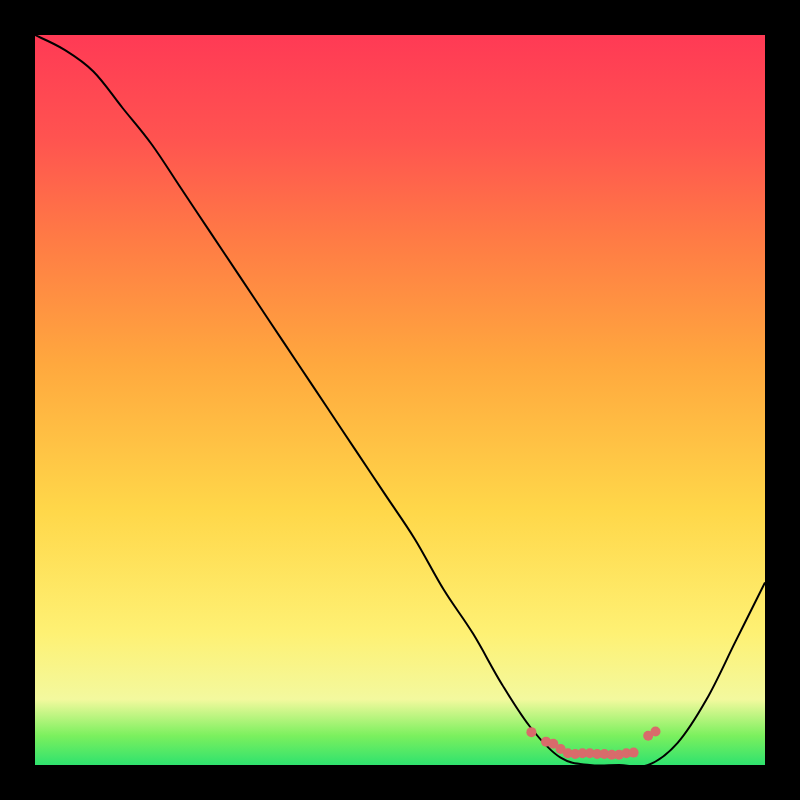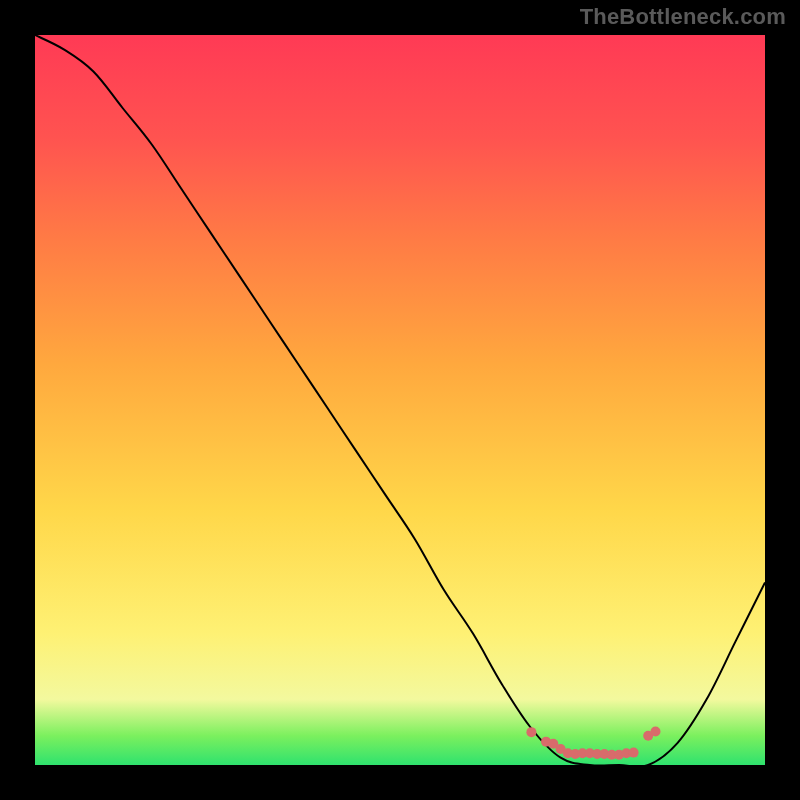--- a/index.html
+++ b/index.html
@@ -51,21 +51,20 @@
     top: 35px;
     width: 730px;
     height: 730px;
     z-index: 2;
   }
 </style>
 </head>
 <body>
 
 <div class="container">
-  <div class="watermark">TheBottleneck.com</div>
   <div class="plot-area"></div>
   <svg class="overlay-svg" viewBox="0 0 730 730" preserveAspectRatio="none">
     <path id="curve-path" fill="none" stroke="#000000" stroke-width="2" d="M 0 0 C 5.255999999999999 2.628000000000004, 18.688000000000002 8.030000000000022, 29.2 14.600000000000023 C 39.711999999999996 21.170000000000023, 47.888 25.988000000000007, 58.4 36.5 C 68.91199999999999 47.01199999999999, 77.088 59.86, 87.6 73 C 98.112 86.14, 106.288 95.046, 116.8 109.5 C 127.312 123.954, 135.488 137.53199999999995, 146 153.29999999999995 C 156.512 169.06799999999996, 164.688 181.33200000000002, 175.2 197.10000000000002 C 185.712 212.86800000000002, 193.888 225.13199999999998, 204.4 240.89999999999998 C 214.912 256.66799999999995, 223.088 268.932, 233.6 284.7 C 244.112 300.46799999999996, 252.288 312.7319999999999, 262.8 328.49999999999994 C 273.312 344.268, 281.488 356.532, 292 372.3 C 302.512 388.06800000000004, 310.688 400.33200000000005, 321.2 416.1 C 331.712 431.868, 339.888 444.132, 350.4 459.9 C 360.912 475.66799999999995, 369.088 486.618, 379.6 503.7 C 390.112 520.7819999999999, 398.288 537.718, 408.8 554.8 C 419.312 571.882, 427.488 581.518, 438 598.6 C 448.512 615.682, 456.688 632.618, 467.2 649.7 C 477.712 666.782, 485.88800000000003 680.36, 496.40000000000003 693.5 C 506.91200000000003 706.64, 515.0880000000001 716.13, 525.6 722.7 C 536.112 729.2700000000001, 544.288 728.686, 554.8 730 C 565.3119999999999 731.314, 573.488 730, 584 730 C 594.512 730, 602.688 733.942, 613.1999999999999 730 C 623.7119999999999 726.058, 631.8879999999999 719.926, 642.4 708.1 C 652.912 696.274, 661.0880000000001 682.6959999999999, 671.6 664.3 C 682.112 645.904, 690.288 626.924, 700.8 605.9 C 711.3119999999999 584.876, 724.744 558.012, 730 547.5"></path>
     <g id="markers-group">
         <circle cx="496.40000000000003" cy="697.15" r="5" fill="#d86b6b"></circle>
         <circle cx="510.99999999999994" cy="706.64" r="5" fill="#d86b6b"></circle>
         <circle cx="518.3" cy="708.83" r="5" fill="#d86b6b"></circle>
         <circle cx="525.6" cy="713.94" r="5" fill="#d86b6b"></circle>
         <circle cx="532.9" cy="718.32" r="5" fill="#d86b6b"></circle>
         <circle cx="540.2" cy="719.05" r="5" fill="#d86b6b"></circle>

